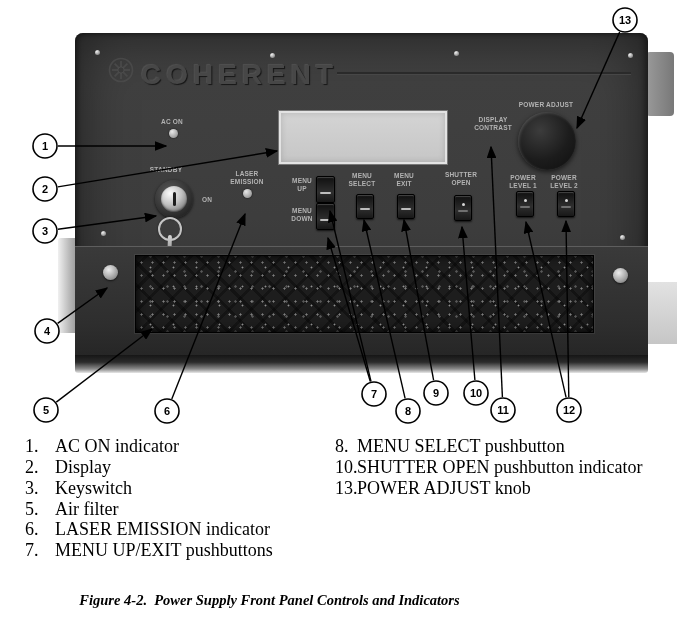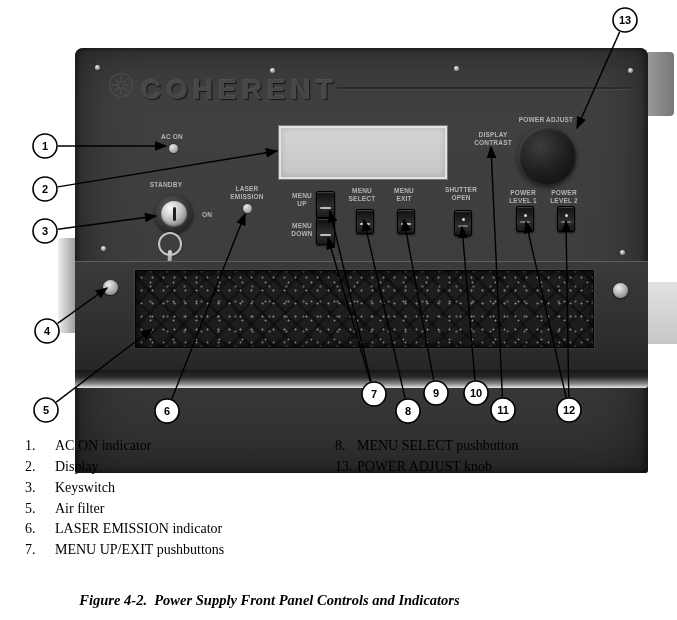--- a/index.html
+++ b/index.html
@@ -5,21 +5,21 @@
   html,body{margin:0;padding:0;background:#ffffff;}
   #page{position:relative;width:677px;height:620px;background:#fff;font-family:"Liberation Serif",serif;overflow:hidden;}
 
   
   .bg-art{position:absolute;}
   .left-flange{left:58px;top:238px;width:22px;height:95px;background:linear-gradient(90deg,#f0f0f0,#b5b5b5 55%,#8c8c8c);border-radius:3px;}
   .top-right-object{left:646px;top:52px;width:28px;height:64px;background:linear-gradient(90deg,#9a9a9a,#787878);border-radius:4px;}
   .bottom-right-floor{left:640px;top:282px;width:37px;height:62px;background:linear-gradient(180deg,#e2e2e2,#c6c6c6);}
 
   
-  .photo{position:absolute;left:75px;top:48px;width:573px;height:425px;}
+  .photo{position:absolute;left:75px;top:33px;width:573px;height:336px;}
   .case{position:absolute;inset:0;background:linear-gradient(180deg,#414141 0%,#3d3d3d 55%,#313131 100%);
         border-radius:8px 8px 3px 3px;box-shadow:inset 0 0 55px rgba(0,0,0,.55), inset -3px 0 6px rgba(0,0,0,.4), inset 3px 0 5px rgba(0,0,0,.35);}
   .panel-label{position:absolute;color:#b3b3b3;font-family:"Liberation Sans",sans-serif;font-weight:bold;
                font-size:6.5px;line-height:7.5px;text-align:center;letter-spacing:.2px;}
   .screw{position:absolute;width:5px;height:5px;border-radius:50%;background:radial-gradient(circle at 35% 30%,#f2f2f2,#8d8d8d 70%,#555);}
   .nut{position:absolute;width:15px;height:15px;border-radius:50%;background:radial-gradient(circle at 38% 32%,#ececec,#a8a8a8 55%,#6a6a6a);box-shadow:0 1px 2px rgba(0,0,0,.6);}
 
   .logo-star{position:absolute;left:33px;top:24px;width:26px;height:26px;opacity:.75;}
   .logo-text{position:absolute;left:66px;top:26px;font-family:"Liberation Sans",sans-serif;font-weight:bold;
              font-size:28px;letter-spacing:5px;color:#474747;
@@ -66,21 +66,21 @@
   .bottom-strip{position:absolute;left:0;top:322px;width:573px;height:18px;border-radius:0 0 3px 3px;
         background:linear-gradient(180deg,#161616 0%,#2b2b2b 40%,#8c8c8c 78%,#e8e8e8 100%);}
 
   
   .overlay{position:absolute;left:0;top:0;width:677px;height:620px;pointer-events:none;}
   .callout-line{stroke:#000;stroke-width:1.4;}
   .callout-circle{fill:#fff;stroke:#000;stroke-width:1.6;}
   .callout-num{font-family:"Liberation Sans",sans-serif;font-weight:bold;font-size:11px;text-anchor:middle;fill:#000;}
 
   
-  .legend-col{position:absolute;top:436px;font-size:14px;line-height:20.85px;color:#000;}
+  .legend-col{position:absolute;top:436px;font-size:18px;line-height:20.85px;color:#000;}
   .legend-col.left{left:25px;}
   .legend-col.right{left:335px;}
   .legend-row{white-space:nowrap;}
   .legend-col.left .lnum{display:inline-block;width:30px;}
   .legend-col.right .lnum{display:inline-block;width:22px;}
 
   .caption{position:absolute;left:0;top:592px;width:539px;text-align:center;
         font-size:14.5px;font-weight:bold;font-style:italic;white-space:pre;color:#000;}
 </style>
 </head>
@@ -287,17 +287,18 @@
   <div class="legend-col left">
       <div class="legend-row"><span class="lnum">1.</span><span class="ltext">AC ON indicator</span></div>
       <div class="legend-row"><span class="lnum">2.</span><span class="ltext">Display</span></div>
       <div class="legend-row"><span class="lnum">3.</span><span class="ltext">Keyswitch</span></div>
       <div class="legend-row"><span class="lnum">5.</span><span class="ltext">Air filter</span></div>
       <div class="legend-row"><span class="lnum">6.</span><span class="ltext">LASER EMISSION indicator</span></div>
       <div class="legend-row"><span class="lnum">7.</span><span class="ltext">MENU UP/EXIT pushbuttons</span></div>
     </div>
   <div class="legend-col right">
       <div class="legend-row"><span class="lnum">8.</span><span class="ltext">MENU SELECT pushbutton</span></div>
+      <div class="legend-row"><span class="lnum">10.</span><span class="ltext">SHUTTER OPEN pushbutton indicator</span></div>
       <div class="legend-row"><span class="lnum">13.</span><span class="ltext">POWER ADJUST knob</span></div>
     </div>
 
   <div class="caption">Figure 4-2.  Power Supply Front Panel Controls and Indicators</div>
 </div>
 
 </body></html>

